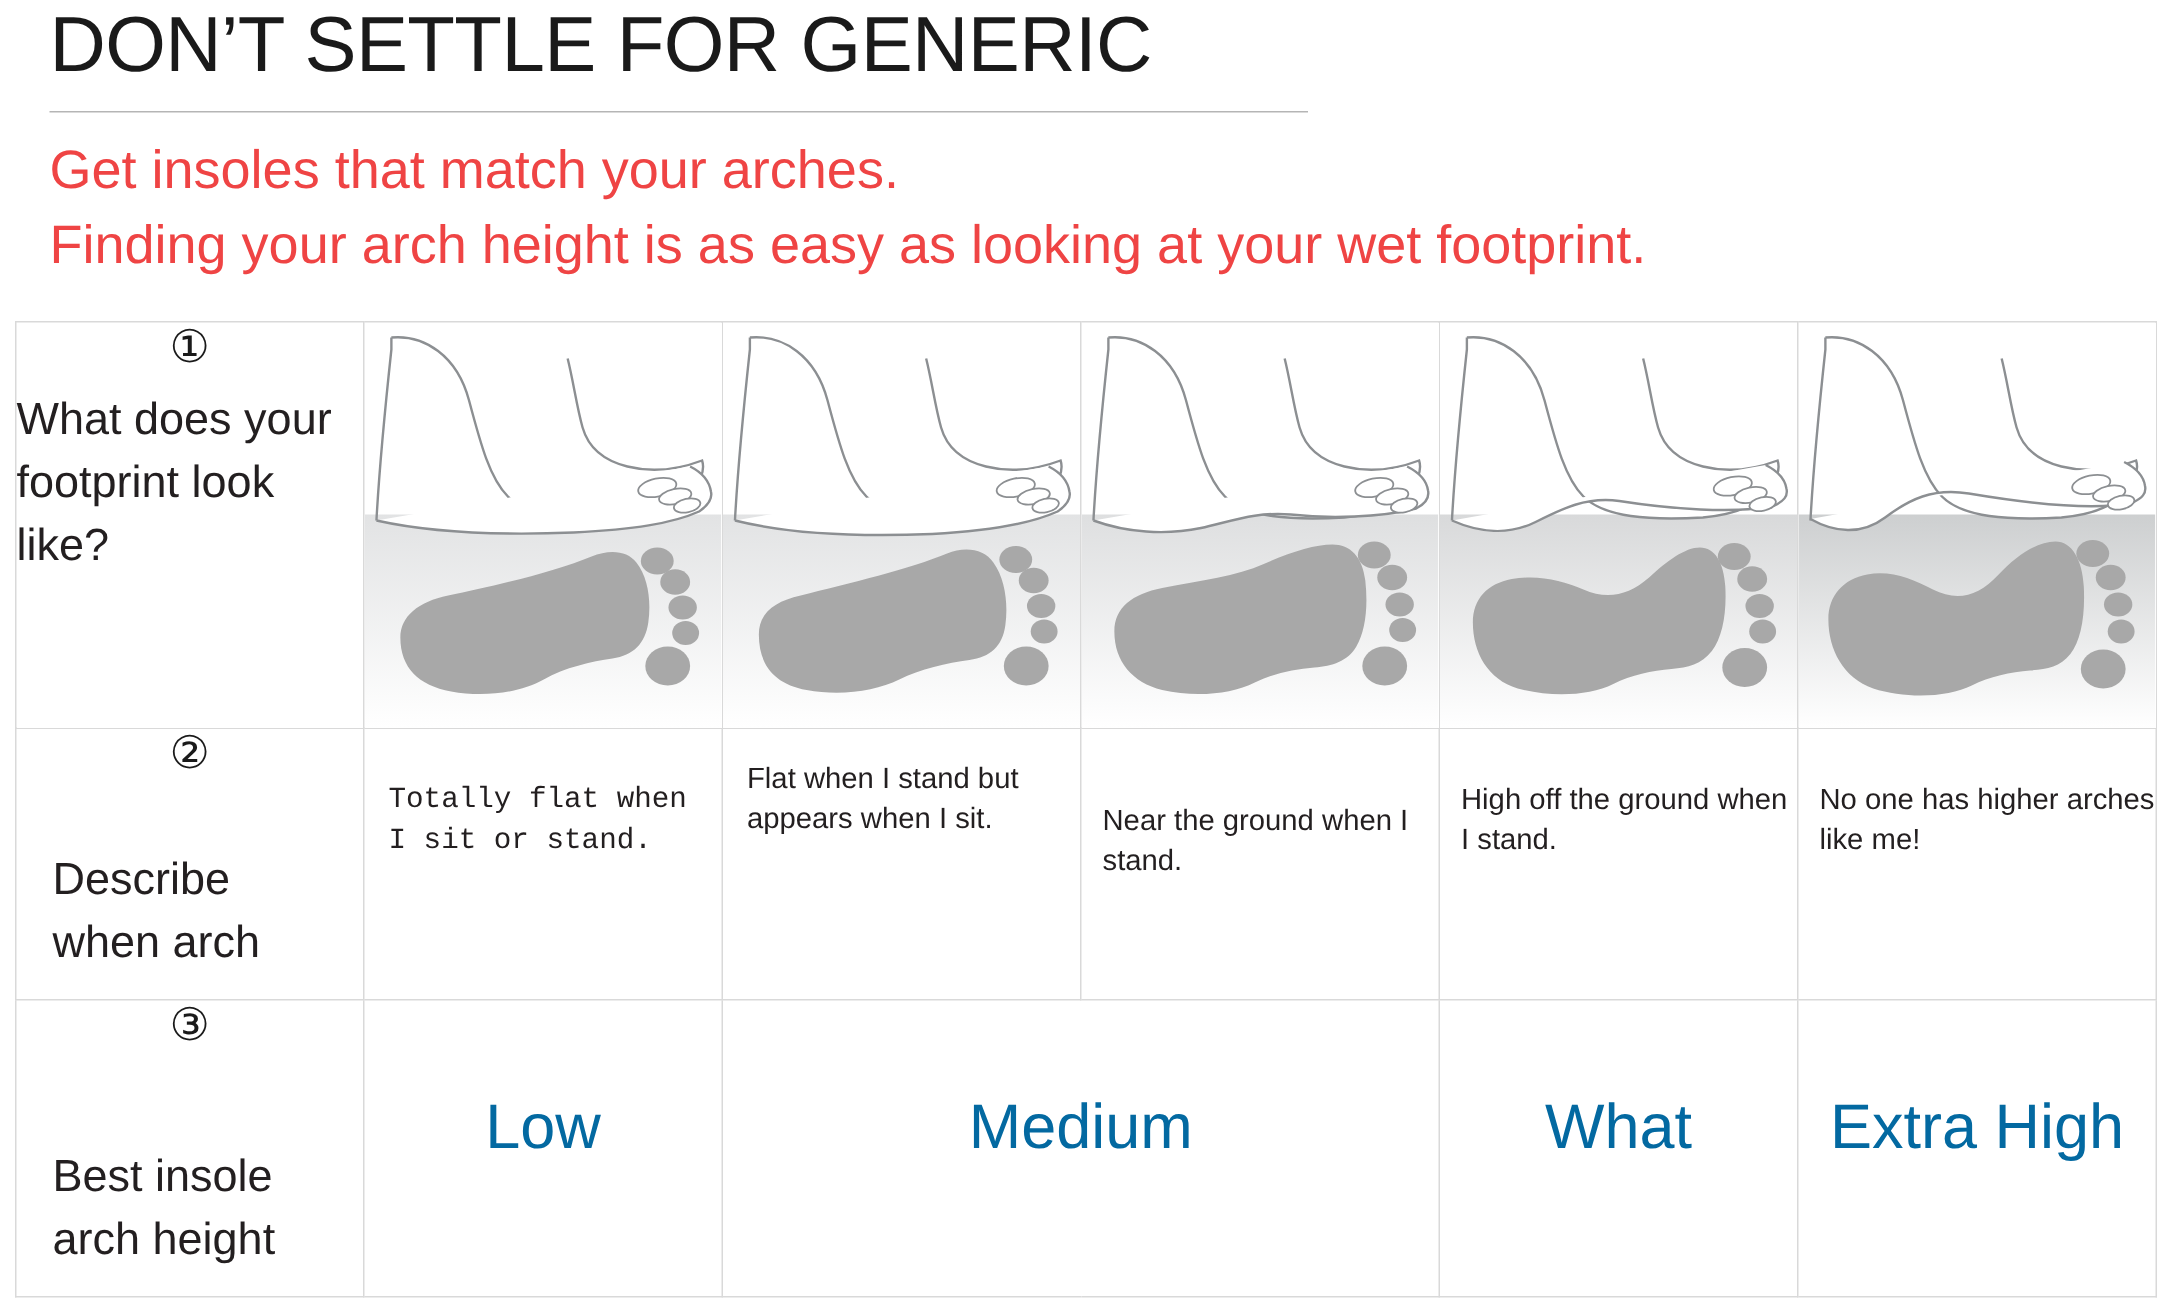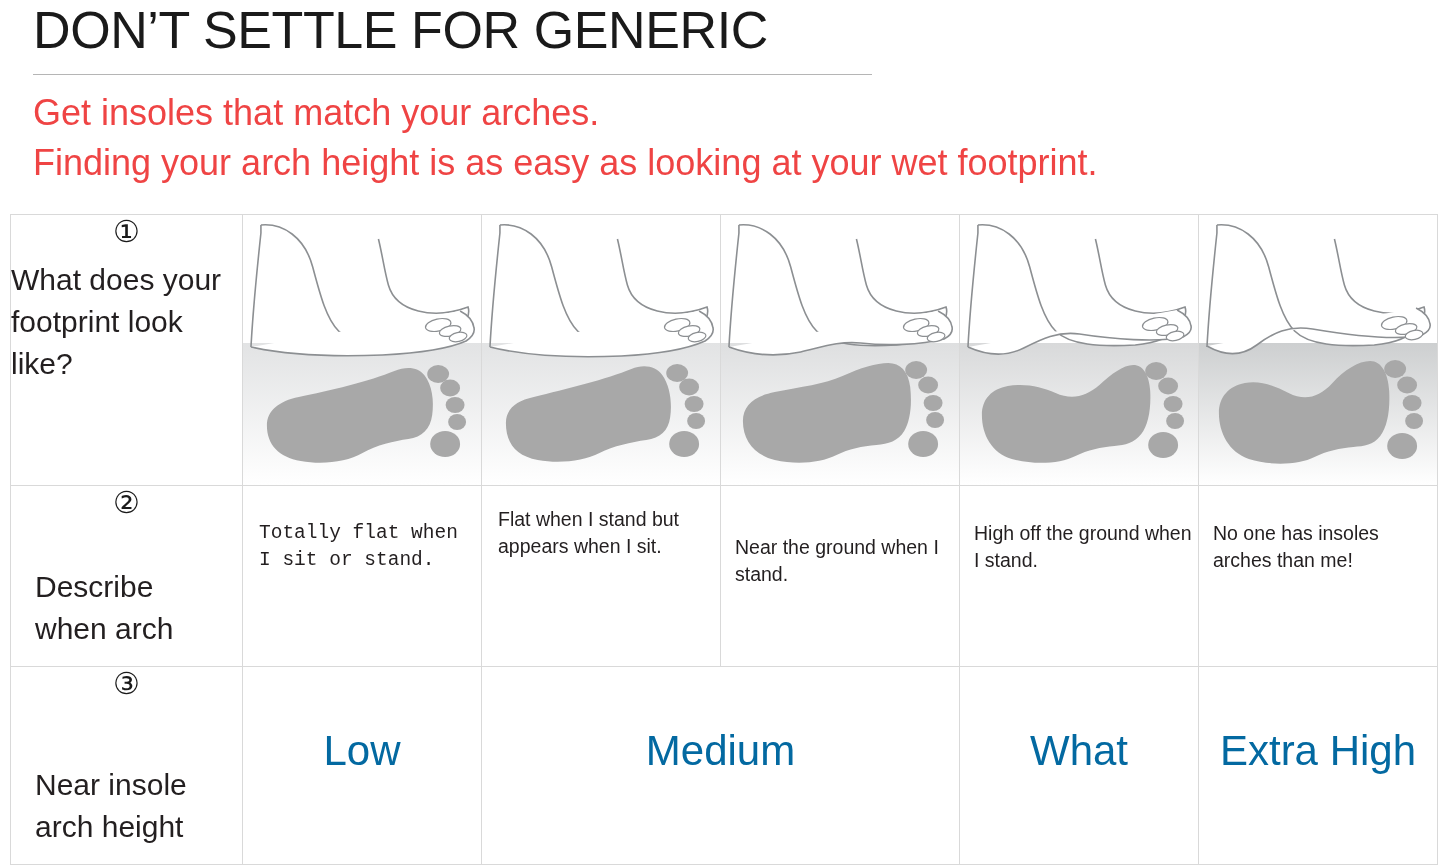--- a/index.html
+++ b/index.html
@@ -301,28 +301,28 @@
       <td class="desc">
         <span class="desc-inner d2">Flat when I stand but appears when I sit.</span>
       </td>
       <td class="desc">
         <span class="desc-inner d3">Near the ground when I stand.</span>
       </td>
       <td class="desc">
         <span class="desc-inner d4">High off the ground when I stand.</span>
       </td>
       <td class="desc">
-        <span class="desc-inner d5">No one has insoles arches than me!</span>
+        <span class="desc-inner d5">No one has higher arches like me!</span>
       </td>
     </tr>
 
     <tr class="row3">
       <td class="label-cell">
         <span class="circnum">③</span>
-        <span class="label-text bottomish">Near insole arch height</span>
+        <span class="label-text bottomish">Best insole arch height</span>
       </td>
       <td>
         <span class="archname">Low</span>
       </td>
       <td colspan="2">
         <span class="archname">Medium</span>
       </td>
       <td>
         <span class="archname">What</span>
       </td>

